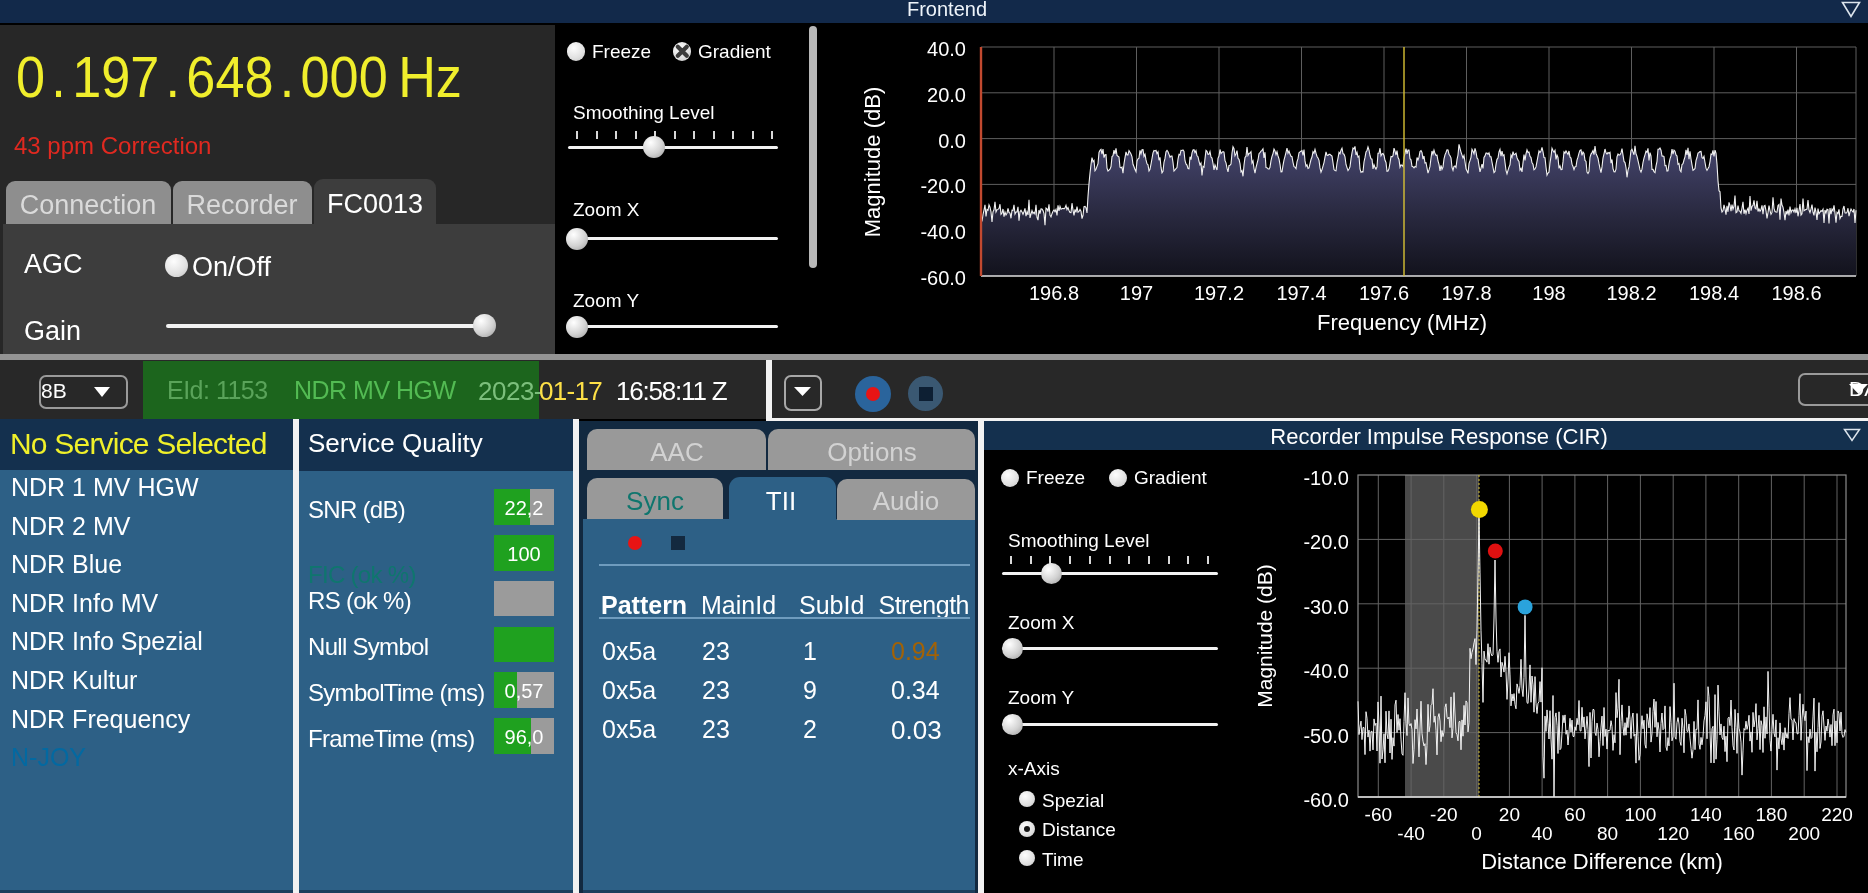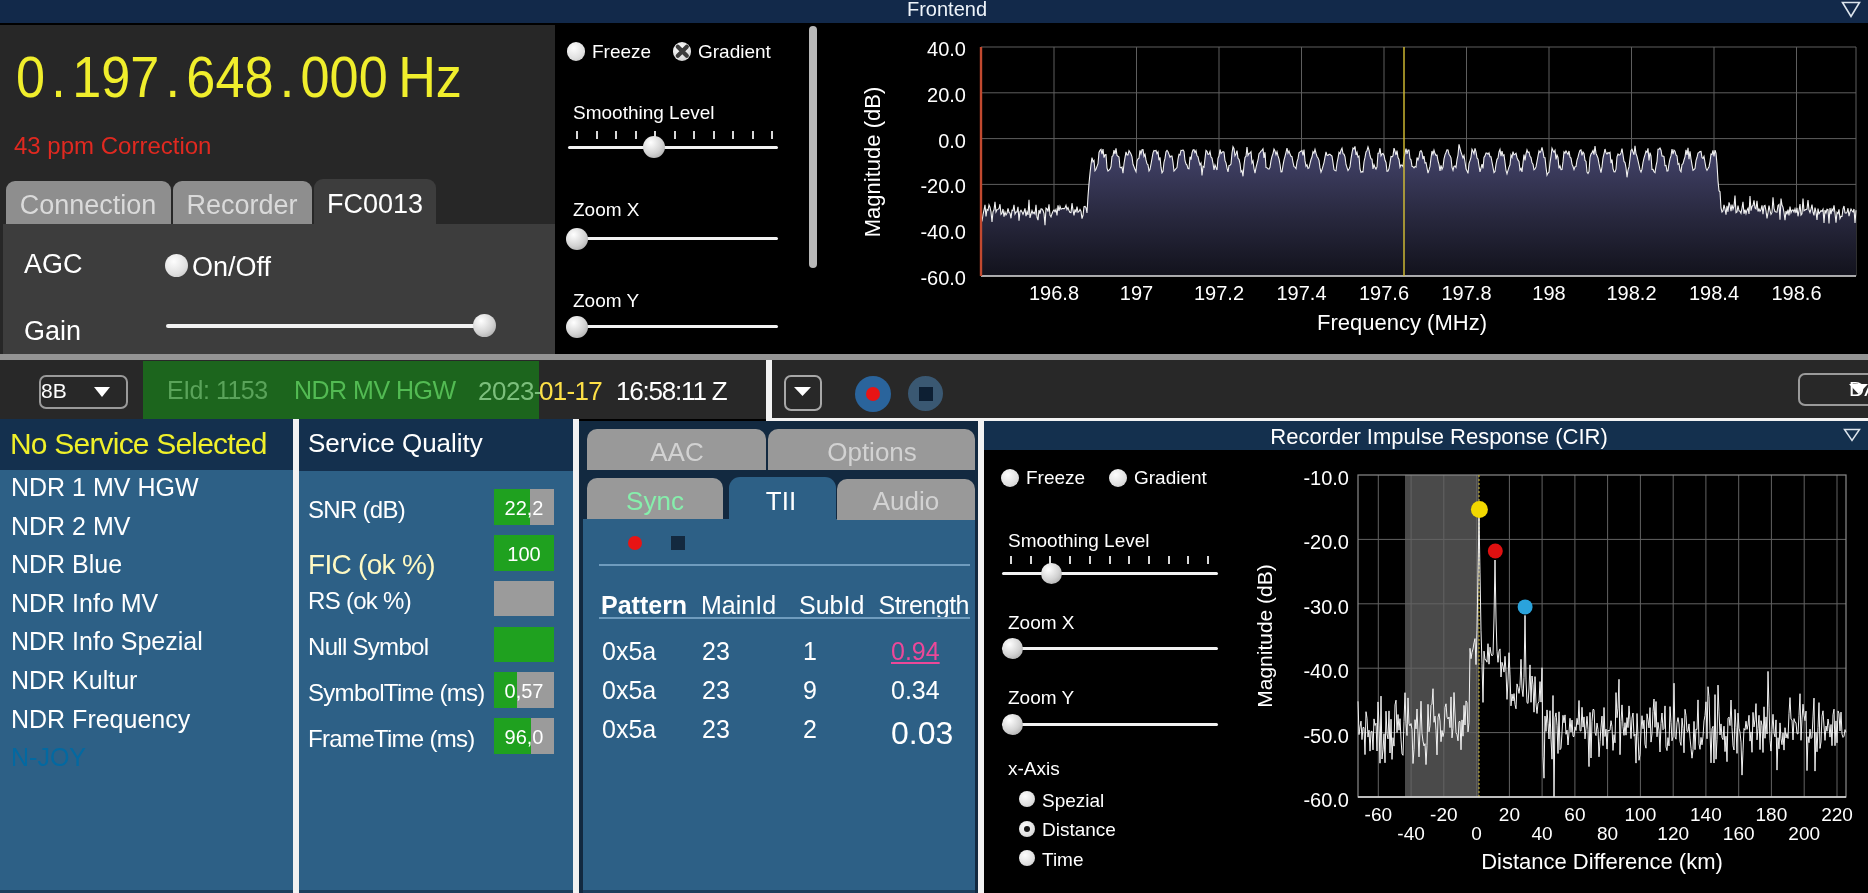--- a/index.html
+++ b/index.html
@@ -138,21 +138,21 @@
 <div style="position:absolute;left:11px;top:743.2px;font-size:25px;color:#0369a1;white-space:nowrap;">N-JOY</div>
 <div style="left:0;top:890px;width:293px;height:3px;background:#1c3e5c"></div>
 <div style="left:293px;top:419px;width:6px;height:474px;background:#f2f2f2"></div>
 <div style="left:299px;top:419px;width:274px;height:474px;background:#2d6086"></div>
 <div style="left:299px;top:419px;width:274px;height:52px;background:#14304e"></div>
 <div style="position:absolute;left:308px;top:427.5px;font-size:26px;color:#fff;white-space:nowrap;">Service Quality</div>
 <div style="position:absolute;left:308px;top:495.9px;font-size:24px;color:#fff;white-space:nowrap;letter-spacing:-0.7px">SNR (dB)</div>
 <div style="position:absolute;left:494px;top:489.4px;width:60px;height:35.5px;background:#9b9b9b"></div>
 <div style="position:absolute;left:494px;top:489.4px;width:36px;height:35.5px;background:#1fa11f"></div>
 <div style="position:absolute;left:524px;top:497.4px;font-size:20px;color:#fff;white-space:nowrap;transform:translateX(-50%);">22,2</div>
-<div style="position:absolute;left:308px;top:549px;font-size:28px;color:#fef9c3;white-space:nowrap;letter-spacing:-0.7px">FIC (ok %)</div>
+<div style="position:absolute;left:308px;top:561px;font-size:24px;color:#0f766e;white-space:nowrap;letter-spacing:-0.7px">FIC (ok %)</div>
 <div style="position:absolute;left:494px;top:535.1px;width:60px;height:35.5px;background:#9b9b9b"></div>
 <div style="position:absolute;left:494px;top:535.1px;width:60px;height:35.5px;background:#1fa11f"></div>
 <div style="position:absolute;left:524px;top:543.15px;font-size:20px;color:#fff;white-space:nowrap;transform:translateX(-50%);">100</div>
 <div style="position:absolute;left:308px;top:587.4px;font-size:24px;color:#fff;white-space:nowrap;letter-spacing:-0.7px">RS (ok %)</div>
 <div style="position:absolute;left:494px;top:580.9px;width:60px;height:35.5px;background:#9b9b9b"></div>
 <div style="position:absolute;left:308px;top:633.15px;font-size:24px;color:#fff;white-space:nowrap;letter-spacing:-0.7px">Null Symbol</div>
 <div style="position:absolute;left:494px;top:626.6px;width:60px;height:35.5px;background:#9b9b9b"></div>
 <div style="position:absolute;left:494px;top:626.6px;width:60px;height:35.5px;background:#1fa11f"></div>
 <div style="position:absolute;left:308px;top:678.9px;font-size:24px;color:#fff;white-space:nowrap;letter-spacing:-0.7px">SymbolTime (ms)</div>
 <div style="position:absolute;left:494px;top:672.4px;width:60px;height:35.5px;background:#9b9b9b"></div>
@@ -164,45 +164,45 @@
 <div style="position:absolute;left:524px;top:726.15px;font-size:20px;color:#fff;white-space:nowrap;transform:translateX(-50%);">96,0</div>
 <div style="left:299px;top:890px;width:274px;height:3px;background:#1c3e5c"></div>
 <div style="left:573px;top:419px;width:6px;height:474px;background:#f2f2f2"></div>
 <div style="left:579px;top:421px;width:399px;height:472px;background:#122940"></div>
 <div style="left:583px;top:519px;width:392px;height:374px;background:#2d6086"></div>
 <div style="left:587px;top:429px;width:179px;height:41px;background:#999;border-radius:10px 10px 0 0"></div>
 <div style="position:absolute;left:677px;top:437px;font-size:26px;color:#d2d2d2;white-space:nowrap;transform:translateX(-50%);">AAC</div>
 <div style="left:768px;top:429px;width:207px;height:41px;background:#999;border-radius:10px 10px 0 0"></div>
 <div style="position:absolute;left:872px;top:437px;font-size:26px;color:#d2d2d2;white-space:nowrap;transform:translateX(-50%);">Options</div>
 <div style="left:587px;top:478px;width:136px;height:41px;background:#999;border-radius:10px 10px 0 0"></div>
-<div style="position:absolute;left:655px;top:486px;font-size:26px;color:#86efac;white-space:nowrap;transform:translateX(-50%);">Sync</div>
+<div style="position:absolute;left:655px;top:486px;font-size:26px;color:#0f766e;white-space:nowrap;transform:translateX(-50%);">Sync</div>
 <div style="left:837px;top:479px;width:138px;height:41px;background:#999;border-radius:10px 10px 0 0"></div>
 <div style="position:absolute;left:906px;top:486px;font-size:26px;color:#d2d2d2;white-space:nowrap;transform:translateX(-50%);">Audio</div>
 <div style="left:729px;top:477px;width:107px;height:43px;background:#2d6086;border-radius:11px 11px 0 0"></div>
 <div style="position:absolute;left:781px;top:486px;font-size:26px;color:#fff;white-space:nowrap;transform:translateX(-50%);">TII</div>
 <div style="left:627.7px;top:536.1px;width:14px;height:14px;border-radius:50%;background:#e81414"></div>
 <div style="left:671px;top:536px;width:14px;height:14px;background:#13293f"></div>
 <div style="left:599px;top:563.5px;width:371px;height:2px;background:#6f9cbe"></div>
 <div style="position:absolute;left:601px;top:591px;font-size:25px;color:#fff;white-space:nowrap;font-weight:bold;">Pattern</div>
 <div style="position:absolute;left:701px;top:591px;font-size:25px;color:#fff;white-space:nowrap;">MainId</div>
 <div style="position:absolute;left:799px;top:591px;font-size:25px;color:#fff;white-space:nowrap;">SubId</div>
 <div style="position:absolute;left:969px;top:591px;font-size:25px;color:#fff;white-space:nowrap;transform:translateX(-100%);letter-spacing:-0.5px">Strength</div>
 <div style="left:599px;top:616.5px;width:371px;height:2px;background:#6f9cbe"></div>
 <div style="position:absolute;left:602px;top:637px;font-size:25px;color:#fff;white-space:nowrap;">0x5a</div>
 <div style="position:absolute;left:702px;top:637px;font-size:25px;color:#fff;white-space:nowrap;">23</div>
 <div style="position:absolute;left:803px;top:637px;font-size:25px;color:#fff;white-space:nowrap;">1</div>
-<div style="position:absolute;left:891px;top:637px;font-size:25px;color:#ec4899;white-space:nowrap;text-decoration:underline;">0.94</div>
+<div style="position:absolute;left:891px;top:637px;font-size:25px;color:#a16207;white-space:nowrap;">0.94</div>
 <div style="position:absolute;left:602px;top:676px;font-size:25px;color:#fff;white-space:nowrap;">0x5a</div>
 <div style="position:absolute;left:702px;top:676px;font-size:25px;color:#fff;white-space:nowrap;">23</div>
 <div style="position:absolute;left:803px;top:676px;font-size:25px;color:#fff;white-space:nowrap;">9</div>
 <div style="position:absolute;left:891px;top:676px;font-size:25px;color:#fff;white-space:nowrap;">0.34</div>
 <div style="position:absolute;left:602px;top:715px;font-size:25px;color:#fff;white-space:nowrap;">0x5a</div>
 <div style="position:absolute;left:702px;top:715px;font-size:25px;color:#fff;white-space:nowrap;">23</div>
 <div style="position:absolute;left:803px;top:715px;font-size:25px;color:#fff;white-space:nowrap;">2</div>
-<div style="position:absolute;left:891px;top:715px;font-size:32px;color:#fff;white-space:nowrap;">0.03</div>
+<div style="position:absolute;left:891px;top:715px;font-size:26px;color:#fff;white-space:nowrap;">0.03</div>
 <div style="left:583px;top:890px;width:392px;height:3px;background:#1c3e5c"></div>
 <div style="left:978px;top:419px;width:6px;height:474px;background:#f2f2f2"></div>
 <div style="left:984px;top:421px;width:884px;height:472px;background:#000"></div>
 <div style="left:984px;top:421px;width:884px;height:29px;background:#14304e"></div>
 <div style="position:absolute;left:1439px;top:424px;font-size:22px;color:#fff;white-space:nowrap;transform:translateX(-50%);">Recorder Impulse Response (CIR)</div>
 <svg style="position:absolute;left:1843px;top:428px" width="18" height="14">
     <path d="M1.5,1.5 L16.5,1.5 L9,12.5 Z" fill="none" stroke="#dce4ec" stroke-width="1.5"></path>
   </svg>
 <div style="position:absolute;left:1001px;top:468.5px;width:18px;height:18px;border-radius:50%;background:radial-gradient(circle at 38% 32%,#fdfdfd,#e0e0e0 60%,#c0c0c0)"></div>
 <div style="position:absolute;left:1026px;top:467px;font-size:19px;color:#fff;white-space:nowrap;">Freeze</div>

